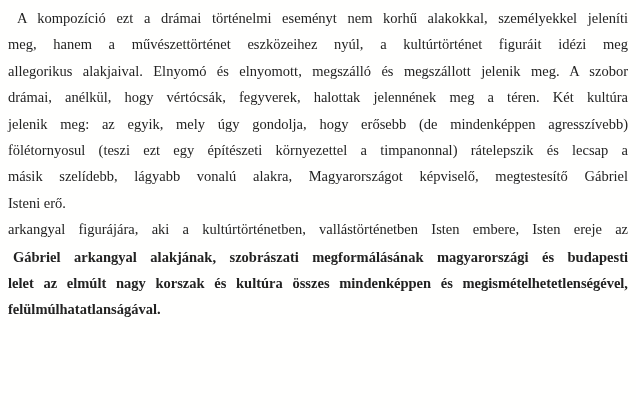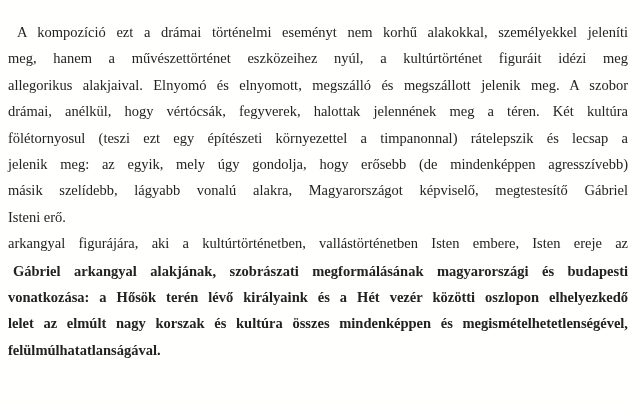--- a/index.html
+++ b/index.html
@@ -5,21 +5,21 @@
   html, body {
     margin: 0;
     padding: 0;
     background: #ffffff;
   }
   .page {
     position: relative;
     width: 636px;
     height: 408px;
     box-sizing: border-box;
-    padding: 19px 8px 0 8px;
+    padding: 5px 8px 0 8px;
     background: #fdfdfc;
     font-family: "Liberation Serif", "DejaVu Serif", serif;
     font-size: 14.5px;
     line-height: 26.4px;
     color: #242424;
     overflow: hidden;
     filter: blur(0.35px) contrast(1.02);
   }
   .paragraph { margin: 0; }
   .paragraph + .paragraph { margin-top: 1px; font-weight: bold; }
@@ -39,26 +39,25 @@
 </head>
 <body>
 
 <div class="page" style="background: rgb(253, 253, 252); color: rgb(36, 36, 36);">
   <div id="text-body">
       <div class="paragraph">
         <div class="line">A kompozíció  ezt a drámai történelmi eseményt nem korhű alakokkal, személyekkel jeleníti</div>
         <div class="line">meg, hanem a művészettörténet eszközeihez nyúl, a kultúrtörténet figuráit idézi meg</div>
         <div class="line">allegorikus alakjaival. Elnyomó és elnyomott, megszálló és megszállott jelenik meg. A szobor</div>
         <div class="line">drámai, anélkül, hogy vértócsák, fegyverek, halottak jelennének meg a téren. Két kultúra</div>
+        <div class="line">jelenik meg: az egyik, mely úgy gondolja, hogy erősebb (de mindenképpen agresszívebb)</div>
         <div class="line">fölétornyosul  (teszi ezt egy építészeti környezettel a timpanonnal) rátelepszik és lecsap a</div>
-        <div class="line">jelenik meg: az egyik, mely úgy gondolja, hogy erősebb (de mindenképpen agresszívebb)</div>
         <div class="line">másik szelídebb, lágyabb vonalú alakra, Magyarországot képviselő, megtestesítő Gábriel</div>
         <div class="line last-line">Isteni erő.</div>
         <div class="line">arkangyal figurájára, aki a kultúrtörténetben, vallástörténetben Isten embere, Isten ereje az</div>
       </div>
       <div class="paragraph">
         <div class="line">Gábriel arkangyal alakjának, szobrászati megformálásának magyarországi és budapesti</div>
-        <div class="line">vonatkozása: a Hősök terén lévő királyaink és a Hét vezér közötti oszlopon elhelyezkedő</div>
         <div class="line">lelet az elmúlt nagy korszak és kultúra összes mindenképpen és megismételhetetlenségével,</div>
         <div class="line last-line">felülmúlhatatlanságával.</div>
       </div>
     </div>
 </div>
 
 </body></html>

